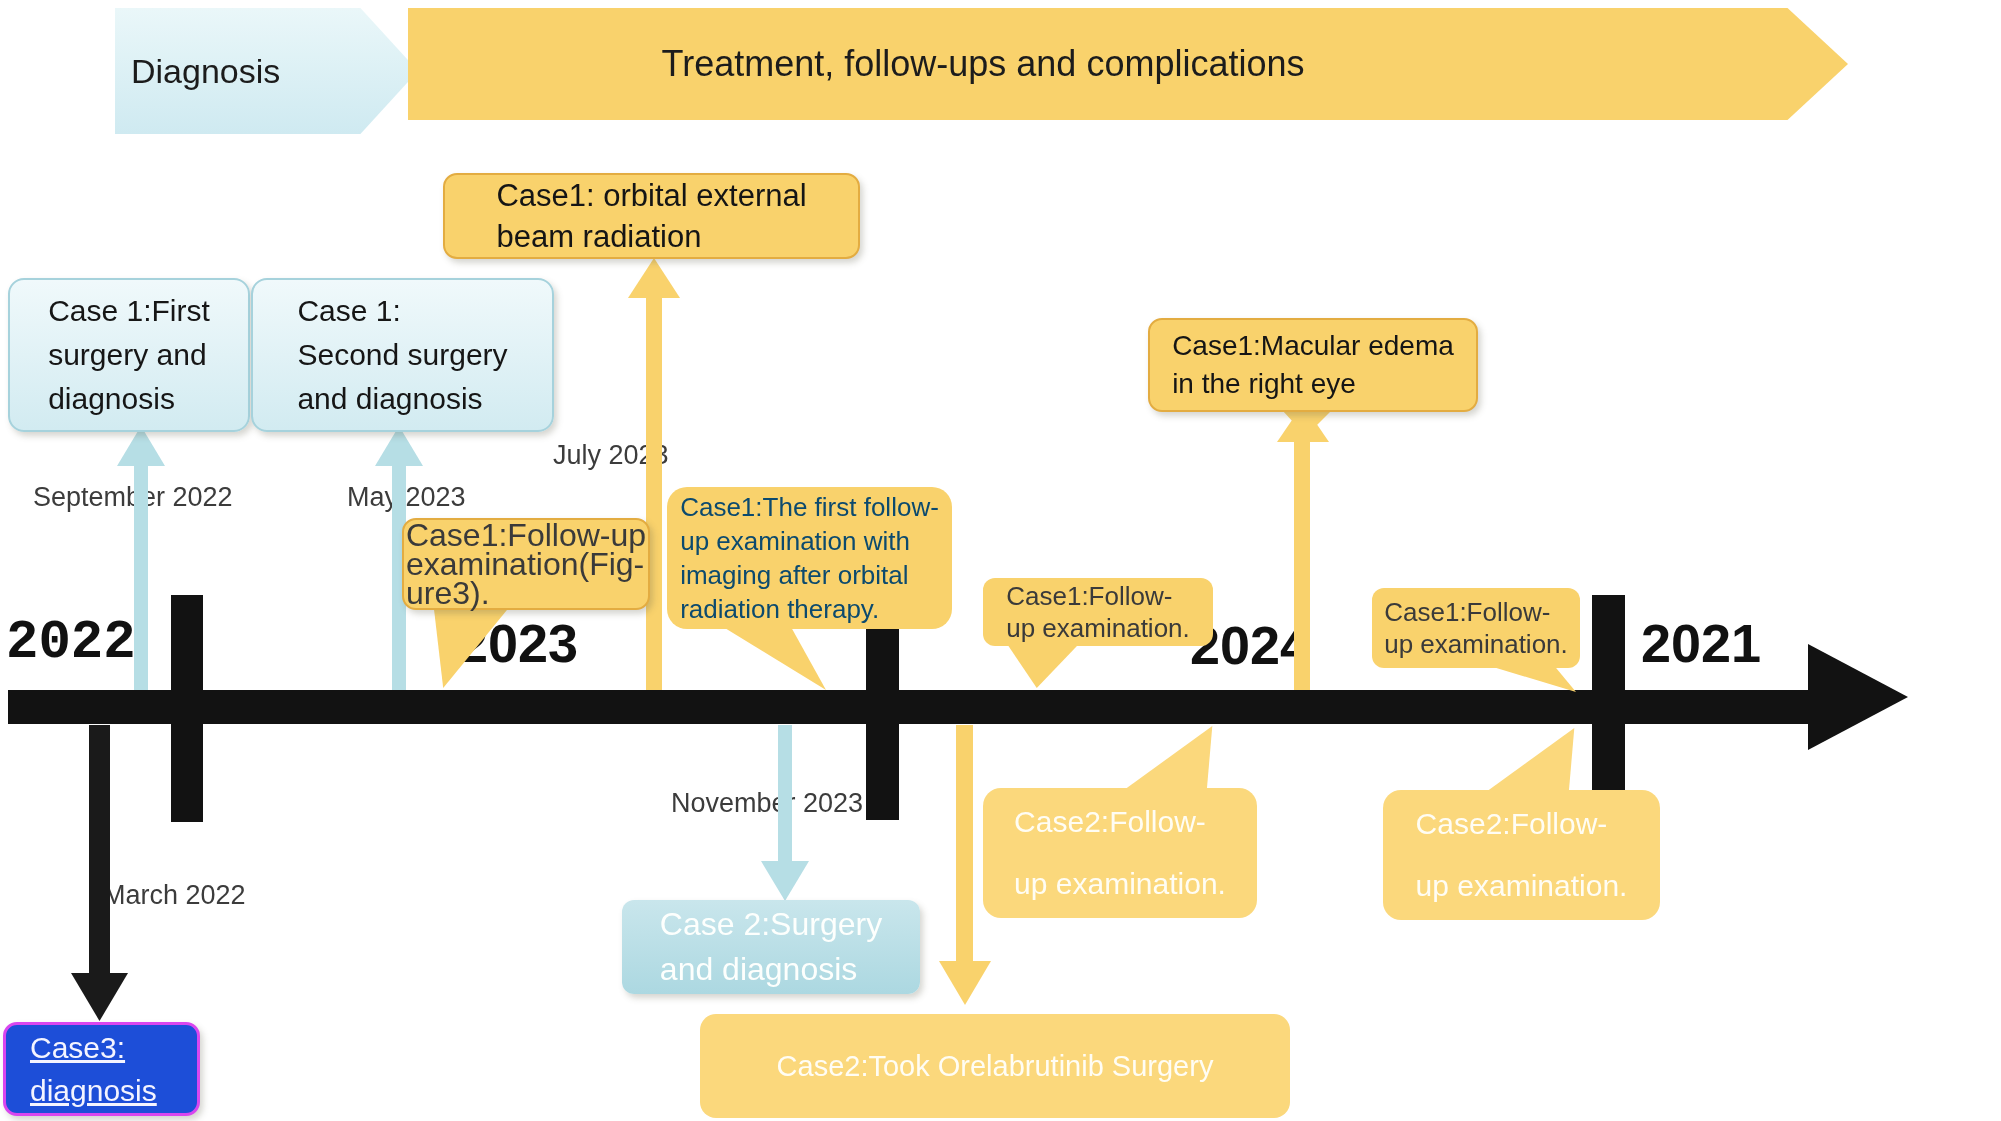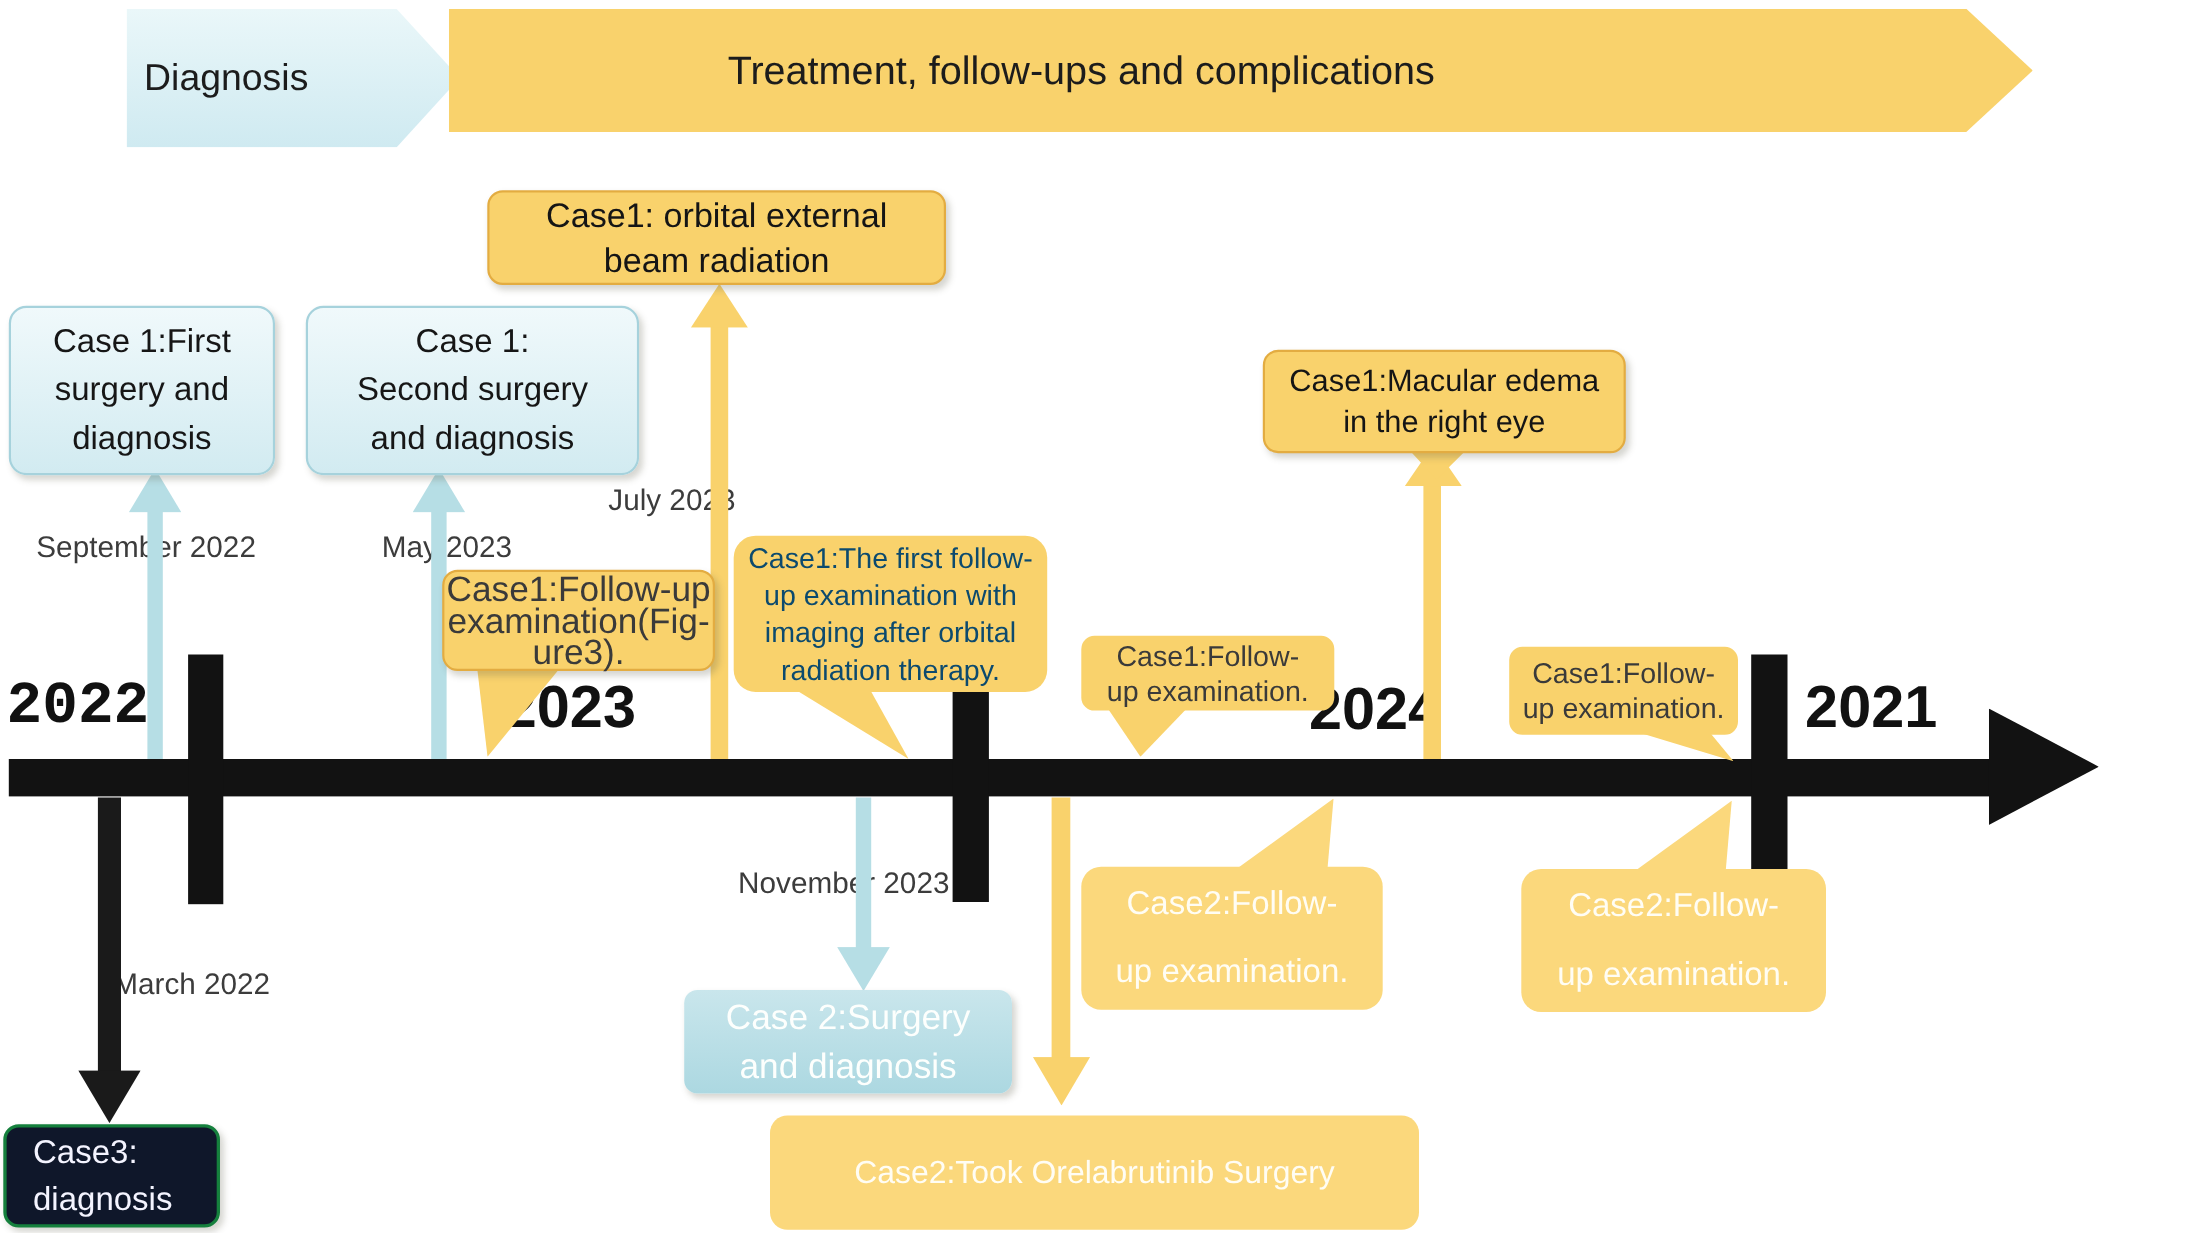--- a/index.html
+++ b/index.html
@@ -10,35 +10,35 @@
     --ink:#121212;
   }
   html,body{margin:0;padding:0;background:#ffffff;}
   #fig{
     position:relative;width:2001px;height:1121px;background:#ffffff;overflow:hidden;
     font-family:"Liberation Sans","DejaVu Sans",sans-serif;
   }
   .abs{position:absolute;}
   .box{
     position:absolute;display:flex;align-items:center;justify-content:center;
-    text-align:center;white-space:pre-line;box-sizing:border-box;
+    white-space:pre-line;box-sizing:border-box;
   }
   .shadow{box-shadow:3px 4px 6px rgba(90,90,70,.25);}
   .bluebox{
     background:linear-gradient(180deg,#F0F9FB 0%,#D2EBF1 100%);
     border:2px solid #A6D2DC;border-radius:16px;color:#161616;
   }
   .yellowbox{background:var(--yellow);border-radius:14px;color:#3a3a3a;}
   .ybordered{border:2px solid var(--yellow-border);color:#151515;}
   .ywhite{background:var(--yellow-light);color:#FFFDF4;border-radius:18px;}
   .tealbox{
     background:linear-gradient(180deg,#C9E6EC 0%,#ACD8E1 100%);
     border-radius:12px;color:#FDFFFD;
   }
-  .darkbluebox{background:#0f172a;border:3px solid #15803d;border-radius:14px;color:#F4F4FF;}
+  .darkbluebox{background:#1d4ed8;border:3px solid #d946ef;border-radius:14px;color:#F4F4FF;text-decoration:underline;}
   .tail{position:absolute;background:var(--yellow);}
   .tail.light{background:var(--yellow-light);}
   .shaft{position:absolute;}
   .head-up{position:absolute;clip-path:polygon(50% 0,100% 100%,0 100%);}
   .head-down{position:absolute;clip-path:polygon(0 0,100% 0,50% 100%);}
   .blue{background:var(--blue-arrow);}
   .yel{background:var(--yellow);}
   .blk{background:#1a1a1a;}
   .tick{position:absolute;background:var(--ink);}
   .year{position:absolute;font-weight:bold;font-size:54px;color:#111;white-space:pre;}
@@ -103,21 +103,21 @@
   <div class="head-down blue" style="left:761px;top:861px;width:48px;height:40px;"></div>
 
   <div class="shaft yel" style="left:956px;top:725px;width:17px;height:238px;"></div>
   <div class="head-down yel" style="left:939px;top:961px;width:52px;height:44px;"></div>
 
   <div class="box bluebox shadow" style="left:8px;top:278px;width:242px;height:154px;font-size:30px;line-height:44px;">
     <span>Case 1:First
 surgery and
 diagnosis</span>
   </div>
-  <div class="box bluebox shadow" style="left:278px;top:278px;width:303px;height:154px;font-size:30px;line-height:44px;">
+  <div class="box bluebox shadow" style="left:251px;top:278px;width:303px;height:154px;font-size:30px;line-height:44px;">
     <span>Case 1:
 Second surgery
 and diagnosis</span>
   </div>
 
   <div class="box yellowbox ybordered shadow" style="left:443px;top:173px;width:417px;height:86px;font-size:31px;line-height:41px;">
     <span>Case1: orbital external
 beam radiation</span>
   </div>
 

